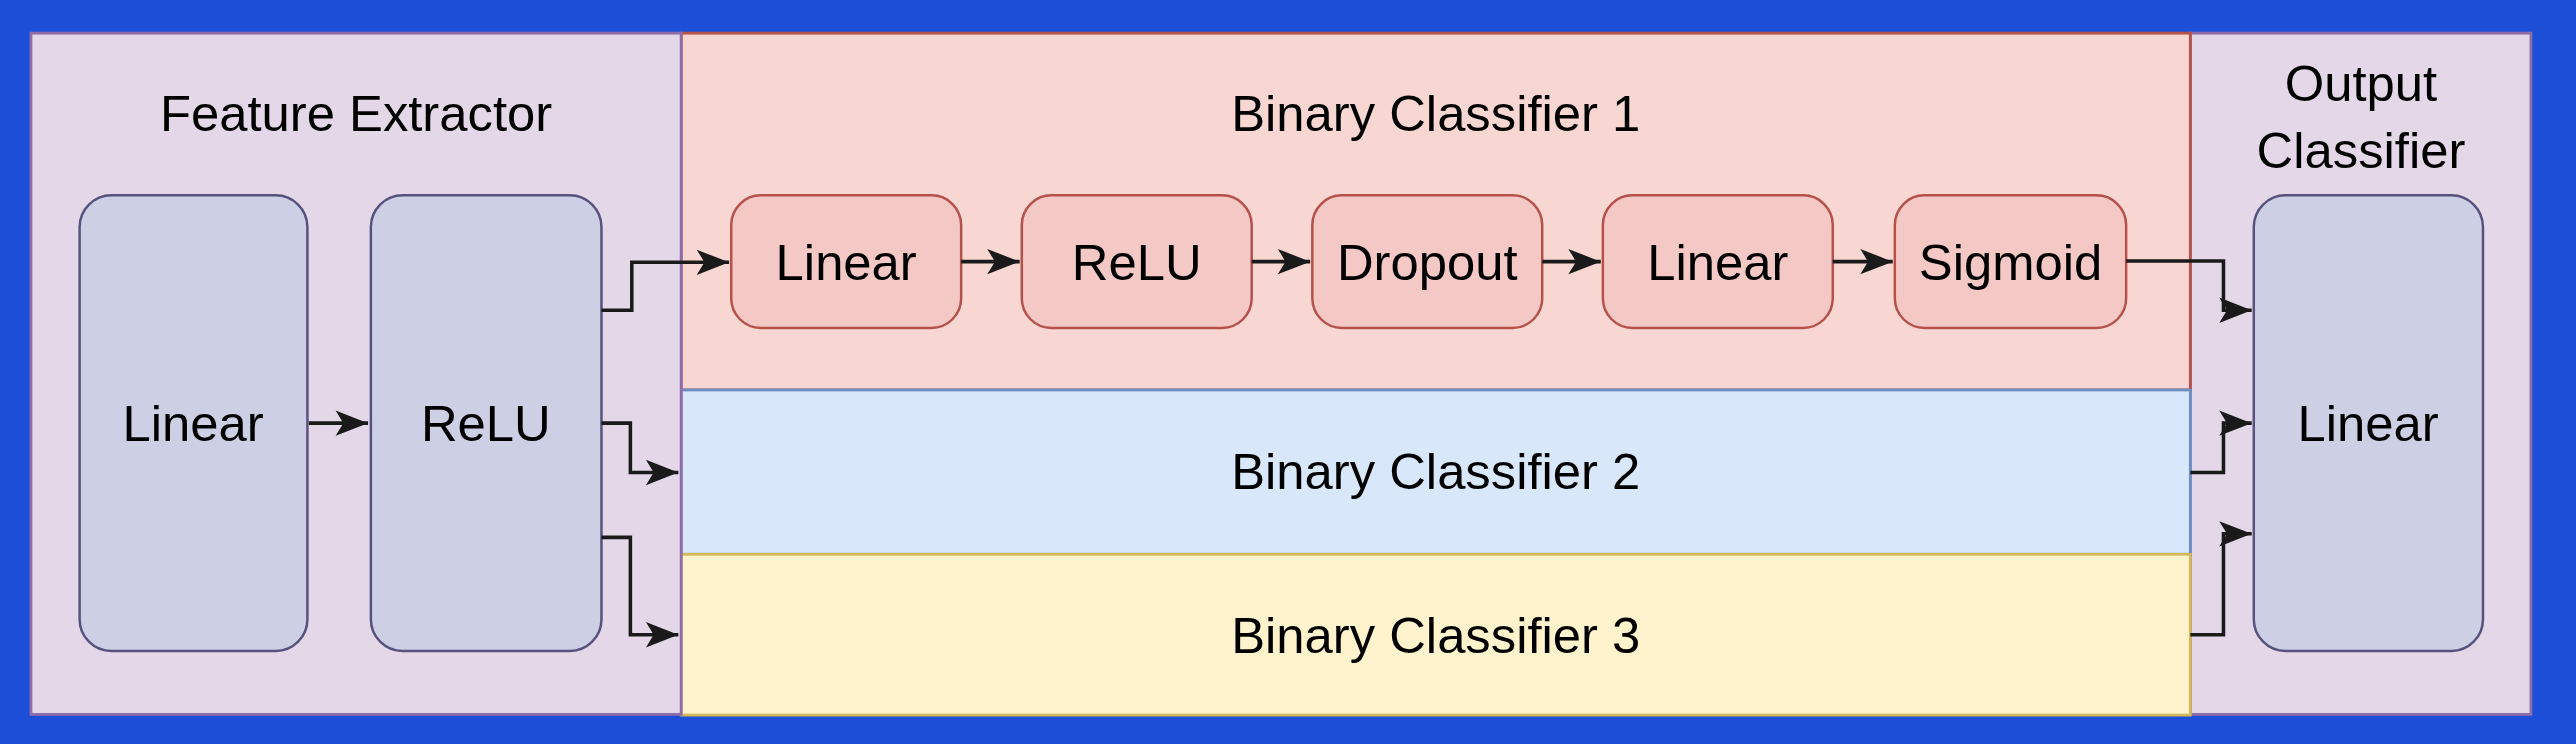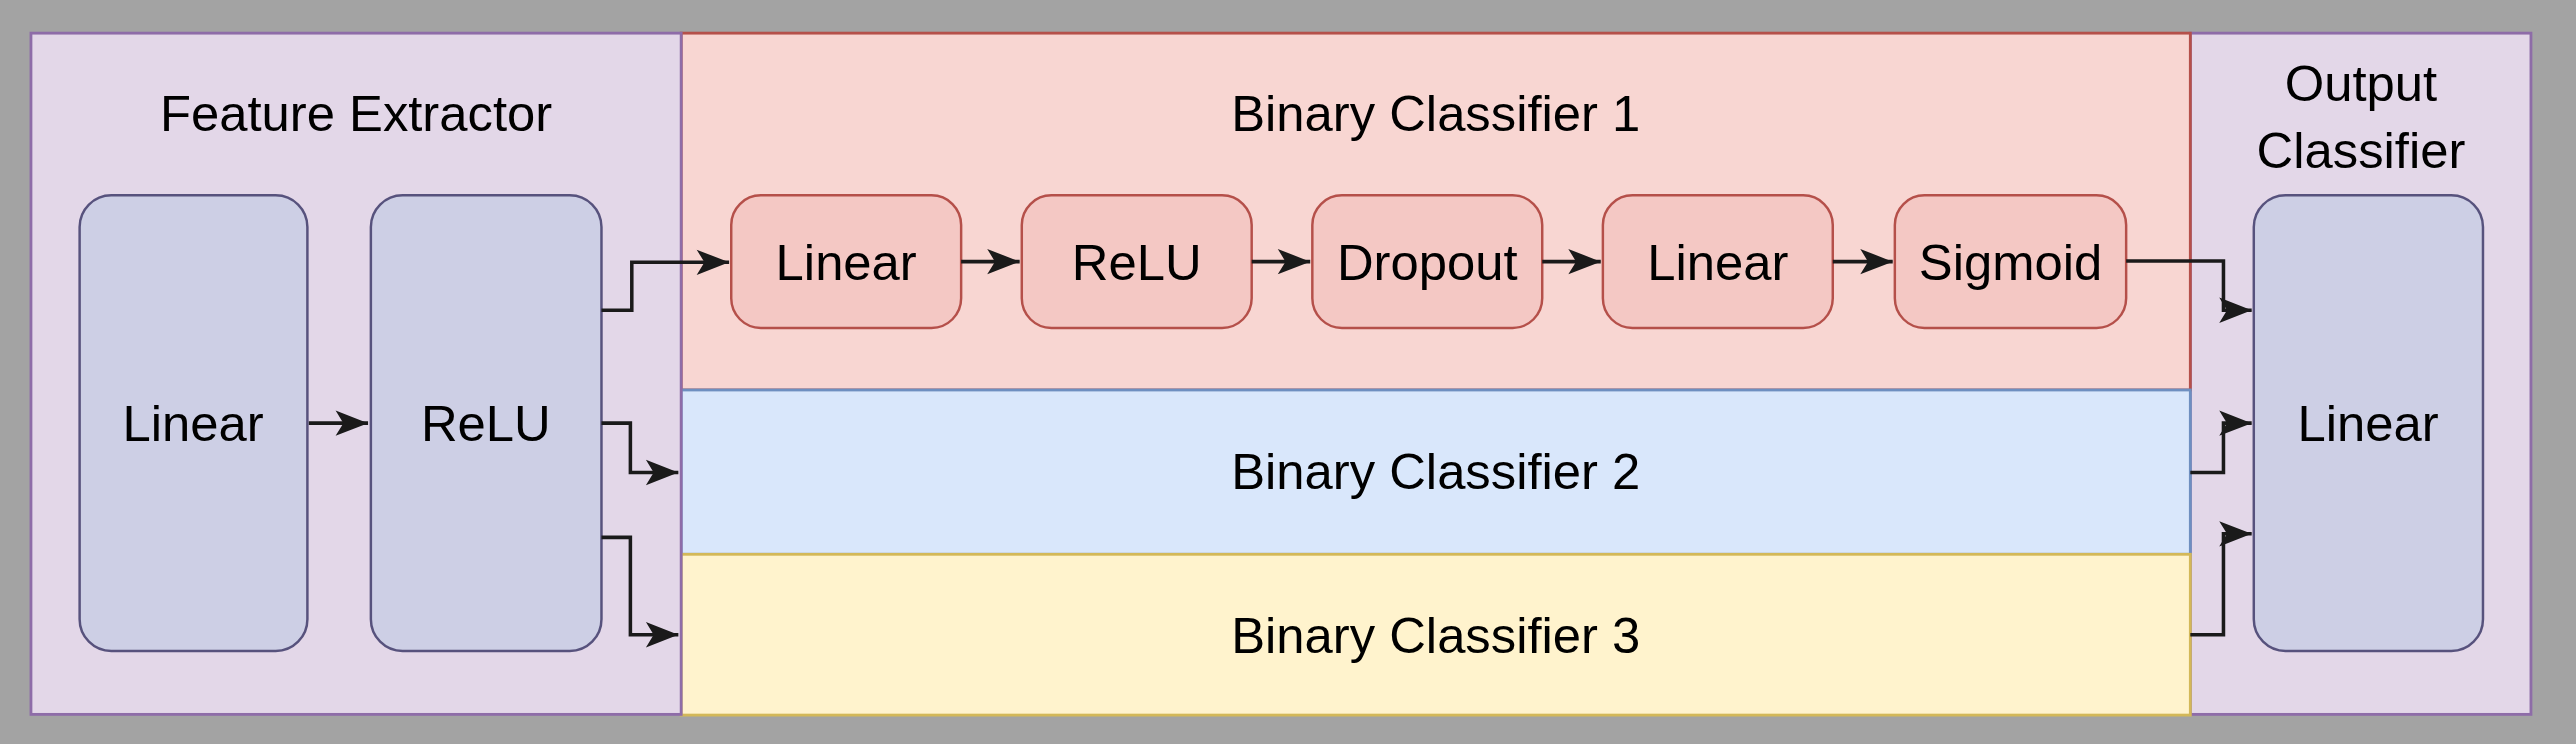--- a/index.html
+++ b/index.html
@@ -1,16 +1,16 @@
 <!DOCTYPE html>
 <html style="--purple-fill: #e3d7e8; --purple-stroke: #8e6ca8; --lavender-fill: #cdcfe5; --lavender-stroke: #57527d; --red-container-fill: #f8d6d2; --pink-box-fill: #f4c8c4; --red-stroke: #b5504a; --blue-fill: #d9e7fb; --blue-stroke: #6e8fc0; --yellow-fill: #fff3cd; --yellow-stroke: #d3b858; --line-color: #1a1a1a; --text-color: #000000;font-size:11.3px"><head>
 <meta charset="utf-8">
 <style>
   html, body { margin: 0; padding: 0; background: #ffffff; }
-  .page { position: relative; width: 2576px; height: 744px; background: #a3a3a3; overflow: hidden; }
+  .page { position: relative; width: 2576px; height: 744px; background: #1d4ed8; overflow: hidden; }
   svg { display: block; }
 
   :root {
     --purple-fill: #e3d7e8;
     --purple-stroke: #8e6ca8;
     --lavender-fill: #cdcfe5;
     --lavender-stroke: #57527d;
     --red-container-fill: #f8d6d2;
     --pink-box-fill: #f4c8c4;
     --red-stroke: #b5504a;

